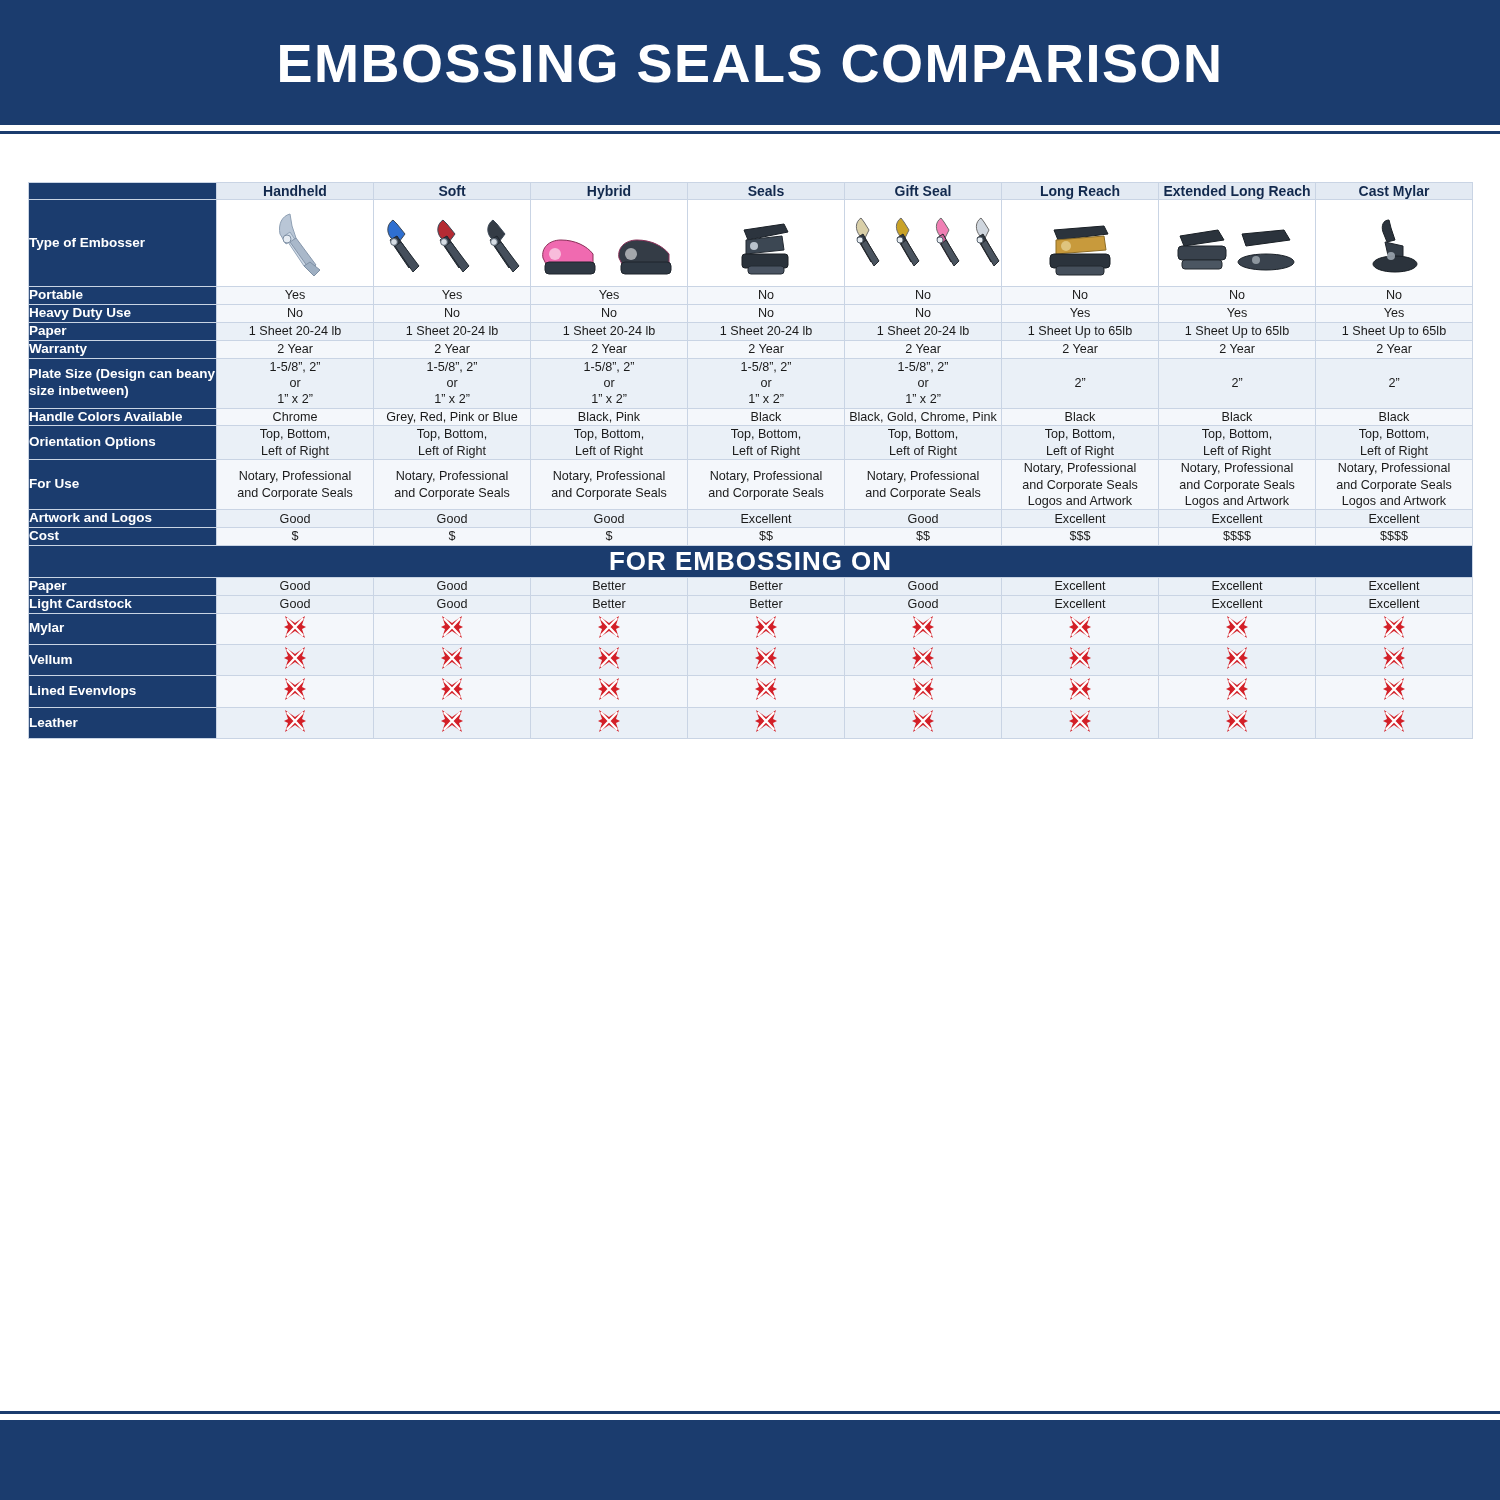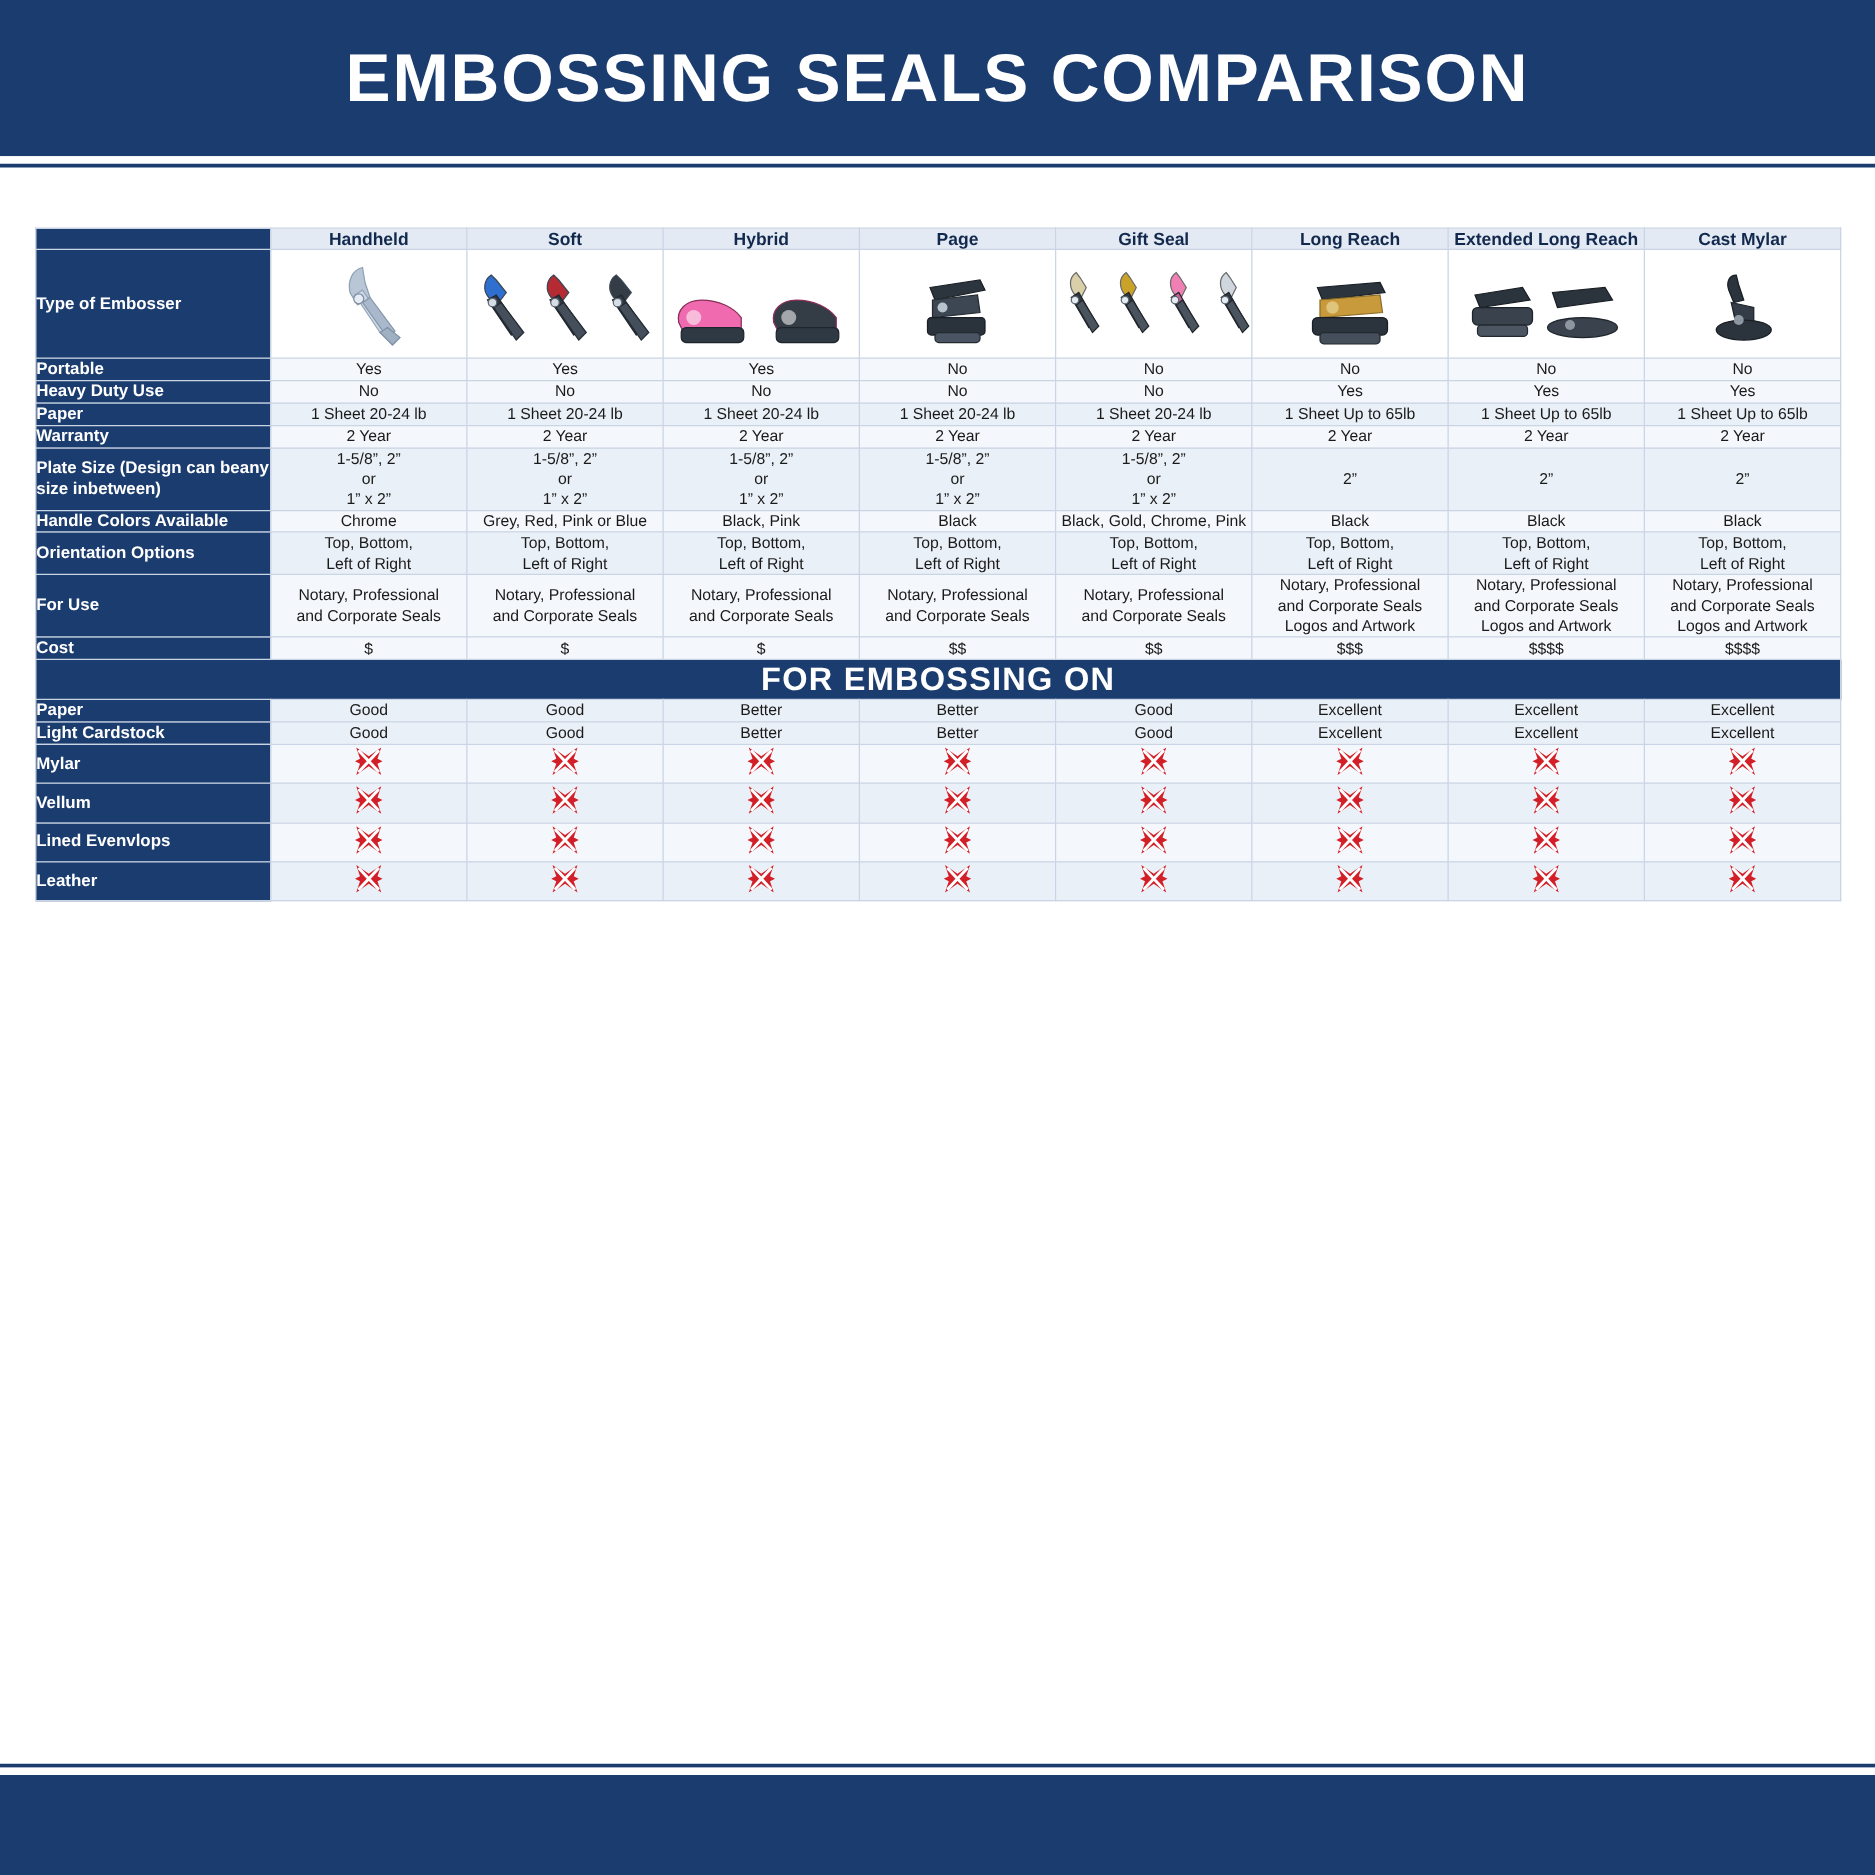--- a/index.html
+++ b/index.html
@@ -160,21 +160,21 @@
       <colgroup>
         <col style="width:188px">
         <col span="8" style="width:157px">
       </colgroup>
       <tbody id="table-body">
           <tr>
             <th class="corner"></th>
             <th class="colhead">Handheld</th>
             <th class="colhead">Soft</th>
             <th class="colhead">Hybrid</th>
-            <th class="colhead">Page</th>
+            <th class="colhead">Seals</th>
             <th class="colhead">Gift Seal</th>
             <th class="colhead">Long Reach</th>
             <th class="colhead">Extended Long Reach</th>
             <th class="colhead">Cast Mylar</th>
           </tr>
           <tr>
             <th class="rowhead">Type of Embosser</th>
             <td class="product-cell">
               <div>
                 <div class="emb-row">
@@ -421,20 +421,31 @@
             <td class="cell" style="white-space: pre-line;">Notary, Professional
 and Corporate Seals
 Logos and Artwork</td>
             <td class="cell" style="white-space: pre-line;">Notary, Professional
 and Corporate Seals
 Logos and Artwork</td>
             <td class="cell" style="white-space: pre-line;">Notary, Professional
 and Corporate Seals
 Logos and Artwork</td>
           </tr>
+          <tr>
+            <th class="rowhead">Artwork and Logos</th>
+            <td class="cell" style="white-space: pre-line;">Good</td>
+            <td class="cell" style="white-space: pre-line;">Good</td>
+            <td class="cell" style="white-space: pre-line;">Good</td>
+            <td class="cell" style="white-space: pre-line;">Excellent</td>
+            <td class="cell" style="white-space: pre-line;">Good</td>
+            <td class="cell" style="white-space: pre-line;">Excellent</td>
+            <td class="cell" style="white-space: pre-line;">Excellent</td>
+            <td class="cell" style="white-space: pre-line;">Excellent</td>
+          </tr>
           <tr class="alt">
             <th class="rowhead">Cost</th>
             <td class="cell" style="white-space: pre-line;">$</td>
             <td class="cell" style="white-space: pre-line;">$</td>
             <td class="cell" style="white-space: pre-line;">$</td>
             <td class="cell" style="white-space: pre-line;">$$</td>
             <td class="cell" style="white-space: pre-line;">$$</td>
             <td class="cell" style="white-space: pre-line;">$$$</td>
             <td class="cell" style="white-space: pre-line;">$$$$</td>
             <td class="cell" style="white-space: pre-line;">$$$$</td>

